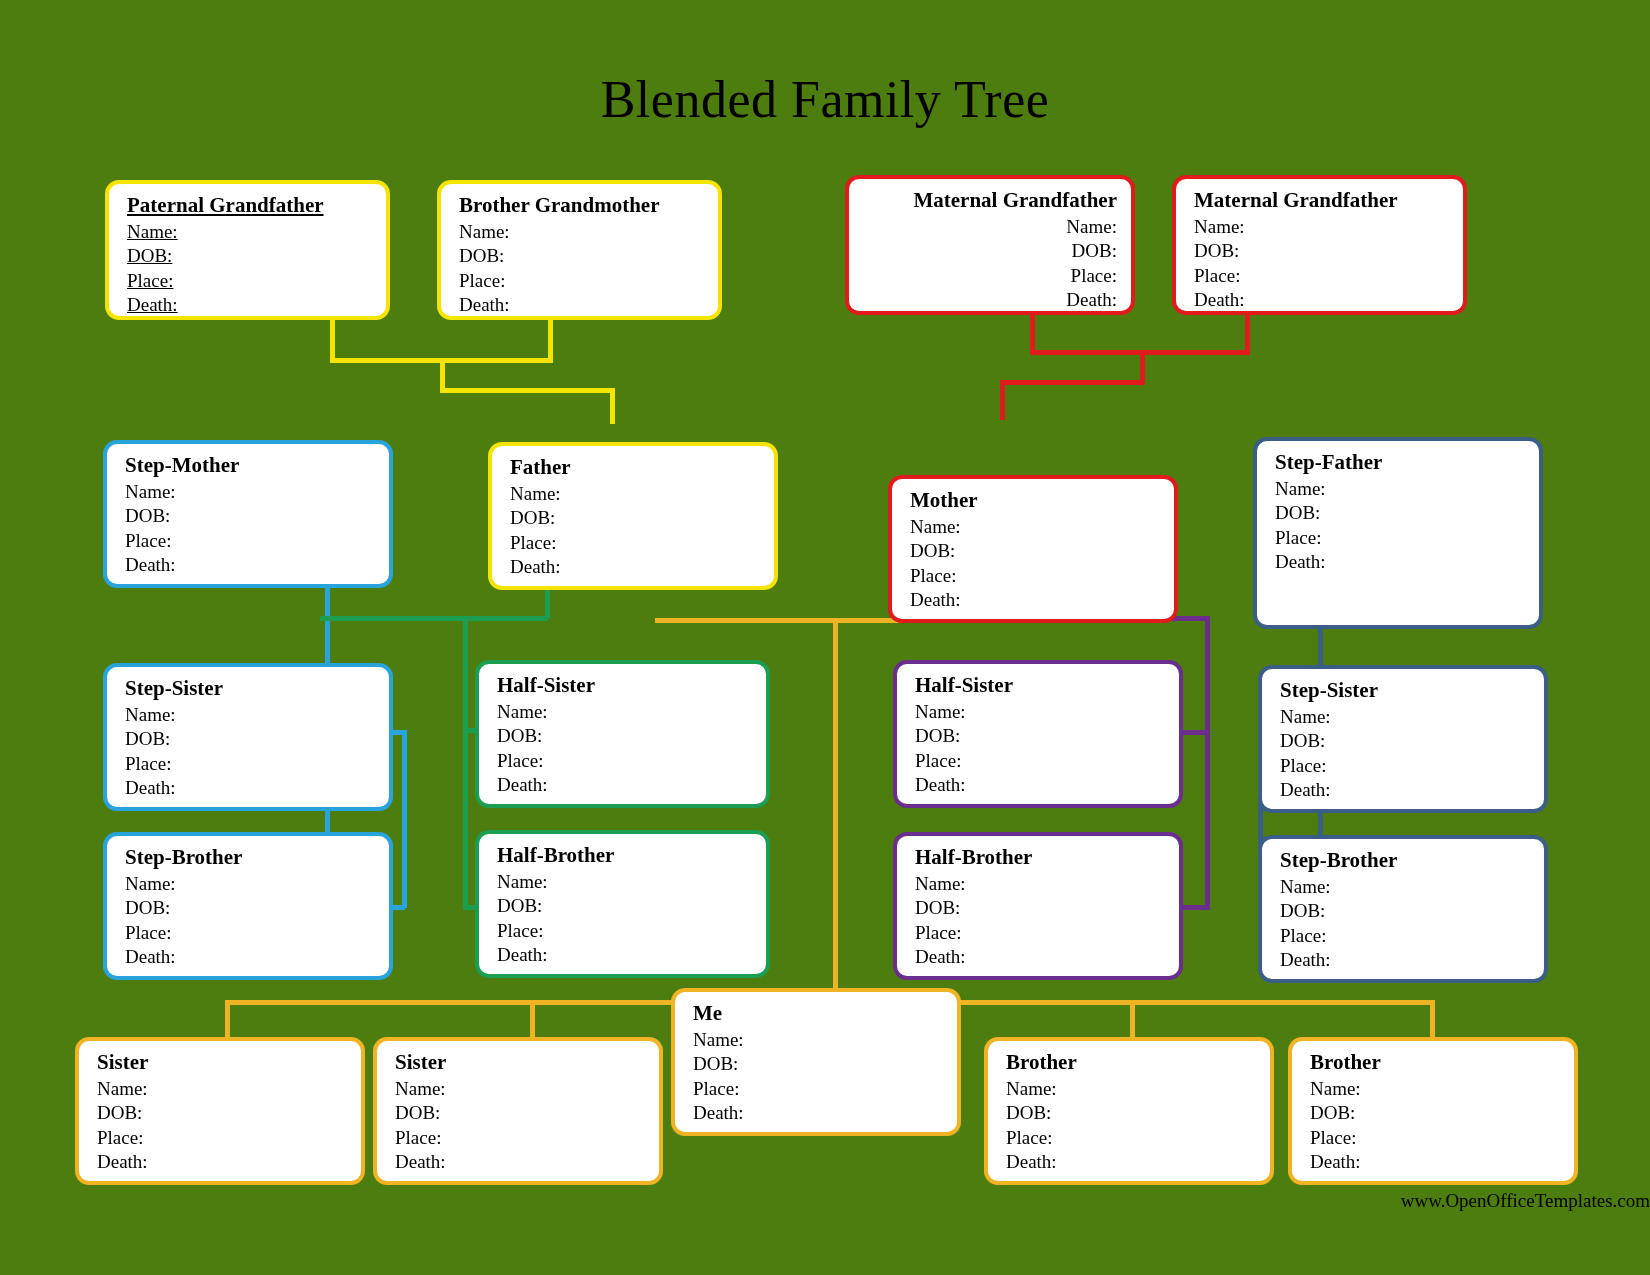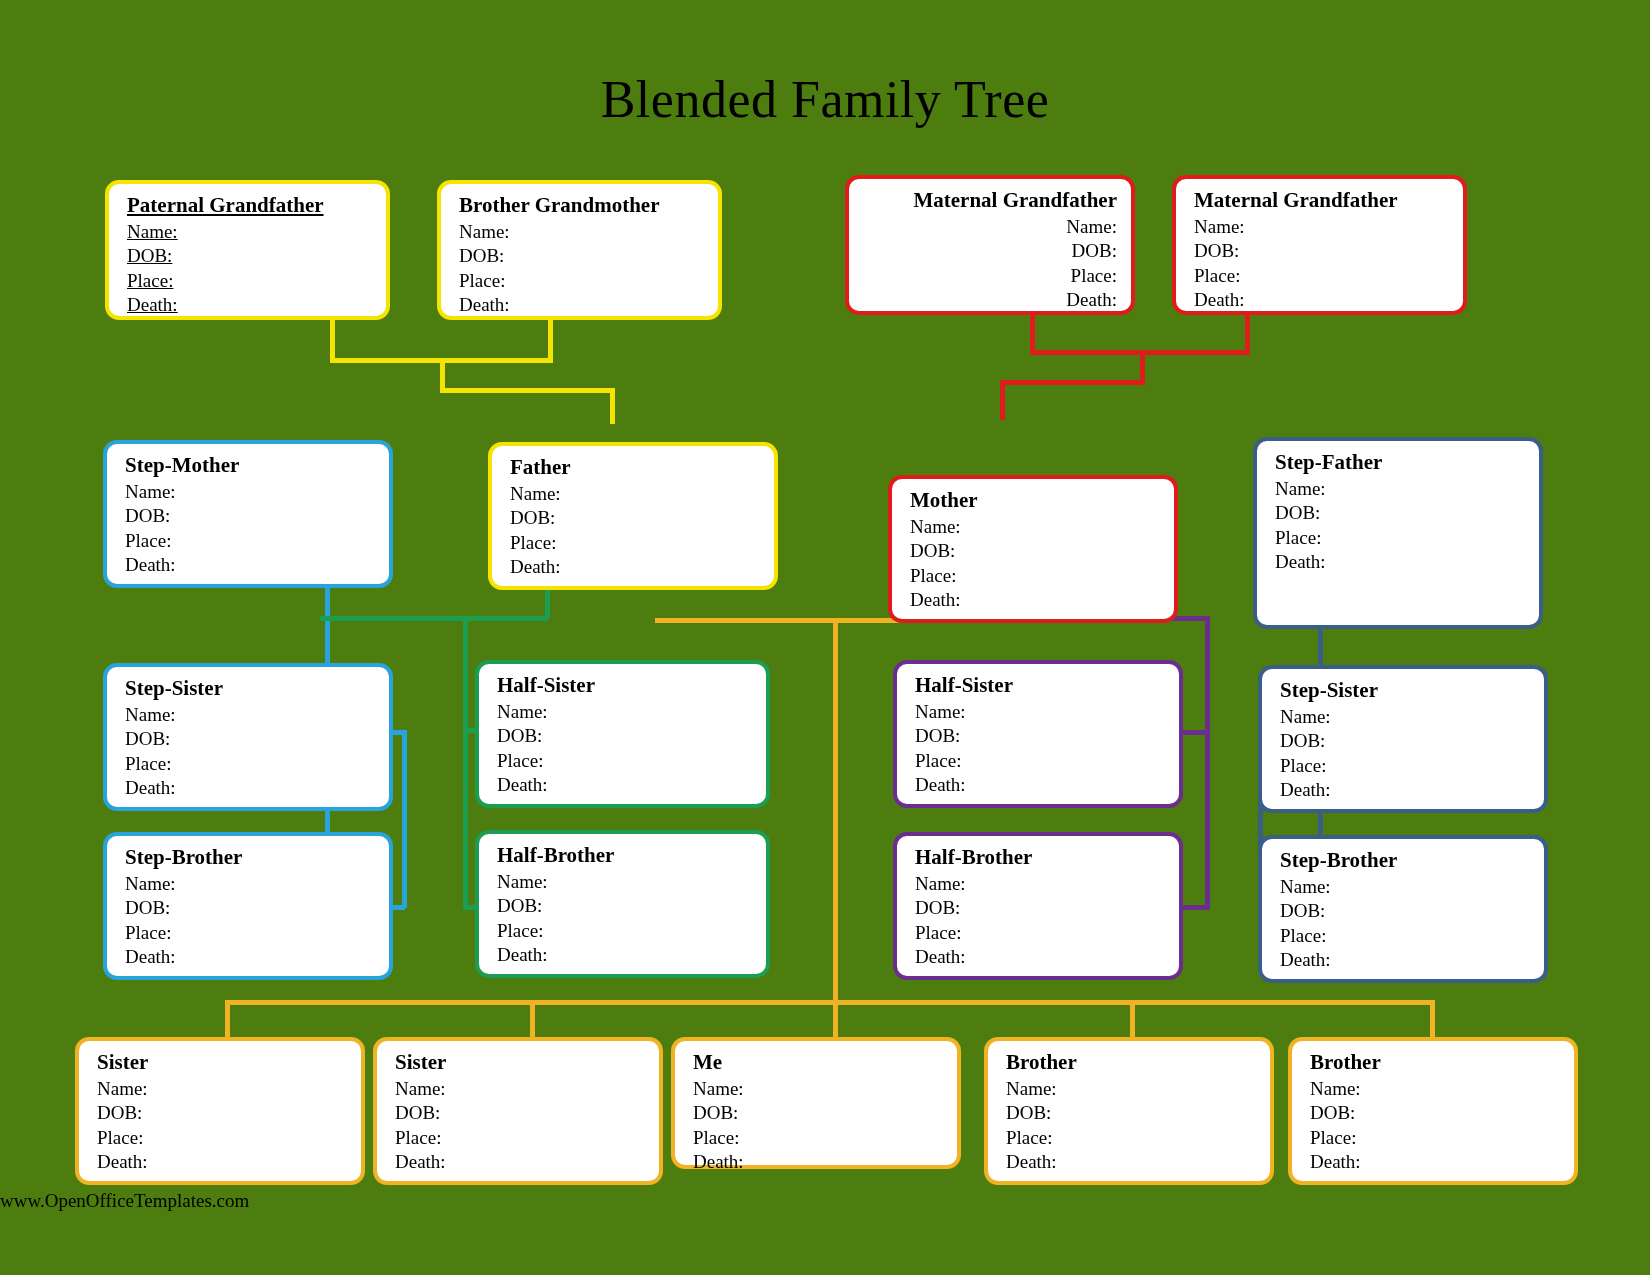--- a/index.html
+++ b/index.html
@@ -27,21 +27,21 @@
     font-weight: normal;
     letter-spacing: 0.5px;
     color: #000000;
     font-family: "Liberation Serif", serif;
   }
   #footer {
     position: absolute;
     top: 1190px;
     left: 0;
     width: 1650px;
-    text-align: left;
+    text-align: right;
     font-size: 19px;
     color: #000000;
     font-family: "Liberation Serif", serif;
   }
   .node {
     position: absolute;
     box-sizing: border-box;
     border: 4px solid #000;
     border-radius: 14px;
     background: #ffffff;
@@ -265,21 +265,21 @@
   </div>
 
   <div class="node" style="left:373px; top:1037px; width:290px; height:148px; border-color:#F0B323;">
     <div class="title">Sister</div>
     <div class="field">Name:</div>
     <div class="field">DOB:</div>
     <div class="field">Place:</div>
     <div class="field">Death:</div>
   </div>
 
-  <div class="node" style="left:671px; top:1037px; width:290px; height:132px; border-color:#F0B323;">
+  <div class="node" style="left:671px; top:988px; width:290px; height:148px; border-color:#F0B323;">
     <div class="title">Me</div>
     <div class="field">Name:</div>
     <div class="field">DOB:</div>
     <div class="field">Place:</div>
     <div class="field">Death:</div>
   </div>
 
   <div class="node" style="left:984px; top:1037px; width:290px; height:148px; border-color:#F0B323;">
     <div class="title">Brother</div>
     <div class="field">Name:</div>

